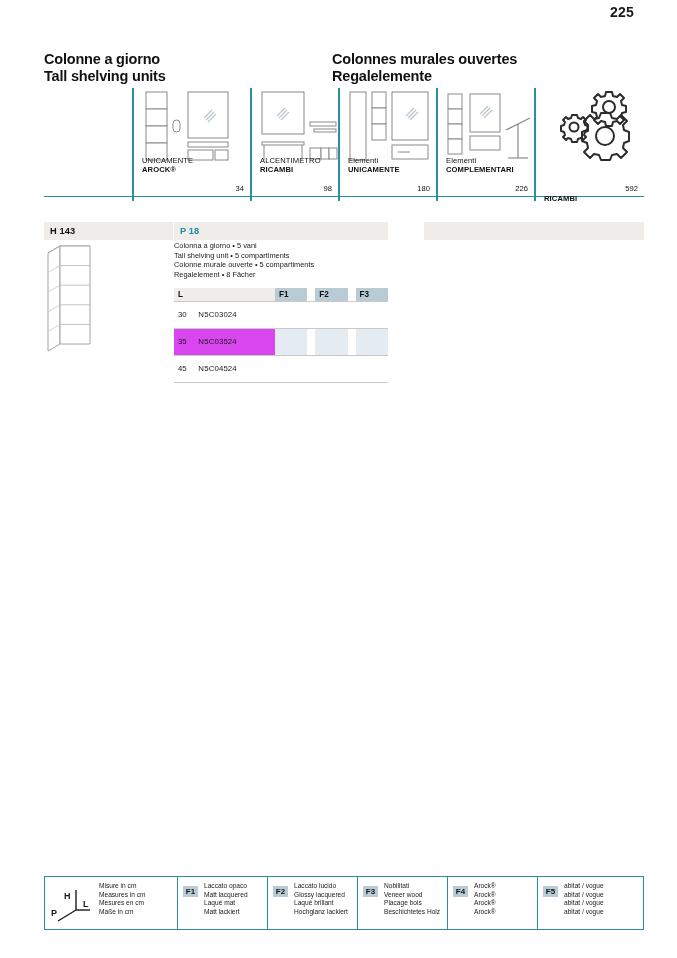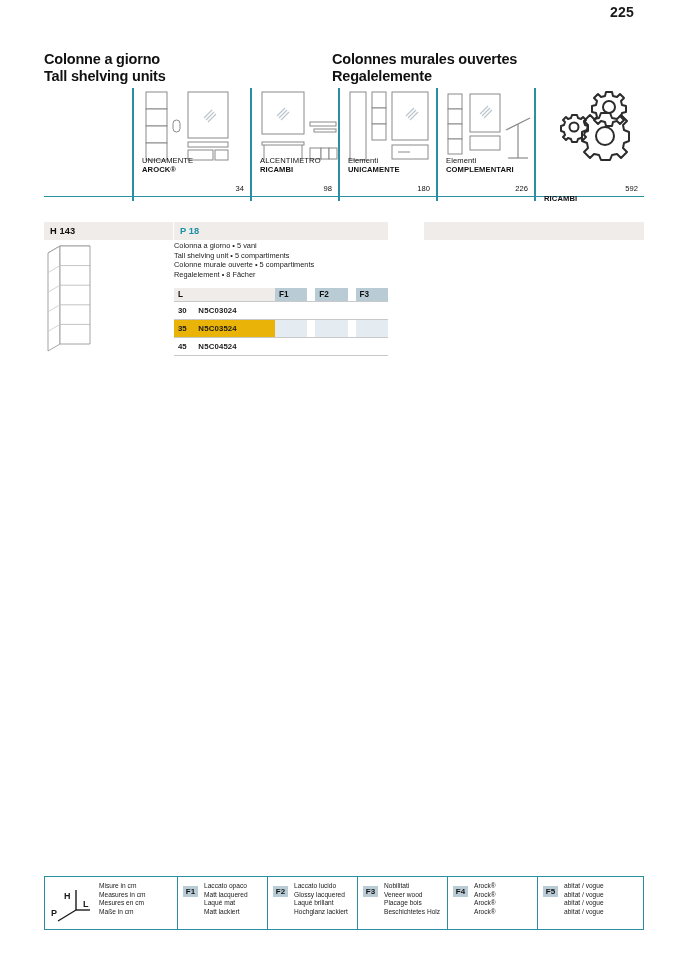--- a/index.html
+++ b/index.html
@@ -124,41 +124,41 @@
   
   .spec-table {
     position: absolute;
     left: 174px; top: 288px;
     width: 214px;
     border-collapse: collapse;
     font-size: 7.8px;
   }
   .spec-table th, .spec-table td {
     padding: 0;
-    height: 18px;
+    height: 27px;
     vertical-align: middle;
-    font-weight: 700;
+    font-weight: 400;
     text-align: left;
   }
   .spec-table thead th {
     height: 13px;
     font-weight: 700;
     font-size: 8.2px;
     color: #111;
   }
   .th-l    { width: 26px; background: #efecea; padding-left: 4px !important; }
   .th-code { width: 82px; background: #efecea; }
   .th-f    { width: 35px; background: #b9ccd6; padding-left: 4px !important; }
   .th-gap  { width: 9px;  background: #ffffff; }
 
   .spec-table tbody tr td { border-bottom: 1px solid #c9c9c9; }
   .spec-table tbody tr:first-child td { border-top: 1px solid #c9c9c9; }
   .td-l    { padding-left: 4px !important; }
   .td-code { letter-spacing: .15px; }
-  .row-alt .td-l, .row-alt .td-code { background: #eab308; }
+  .row-alt .td-l, .row-alt .td-code { background: #d946ef; }
   .row-alt .cell-f { background: #e4ecf1; }
   .row-alt .cell-gap { background: #ffffff; }
 
   
   .footer {
     position: absolute;
     left: 44px; top: 876px;
     width: 600px; height: 54px;
   }
   .footer-rule-top {

